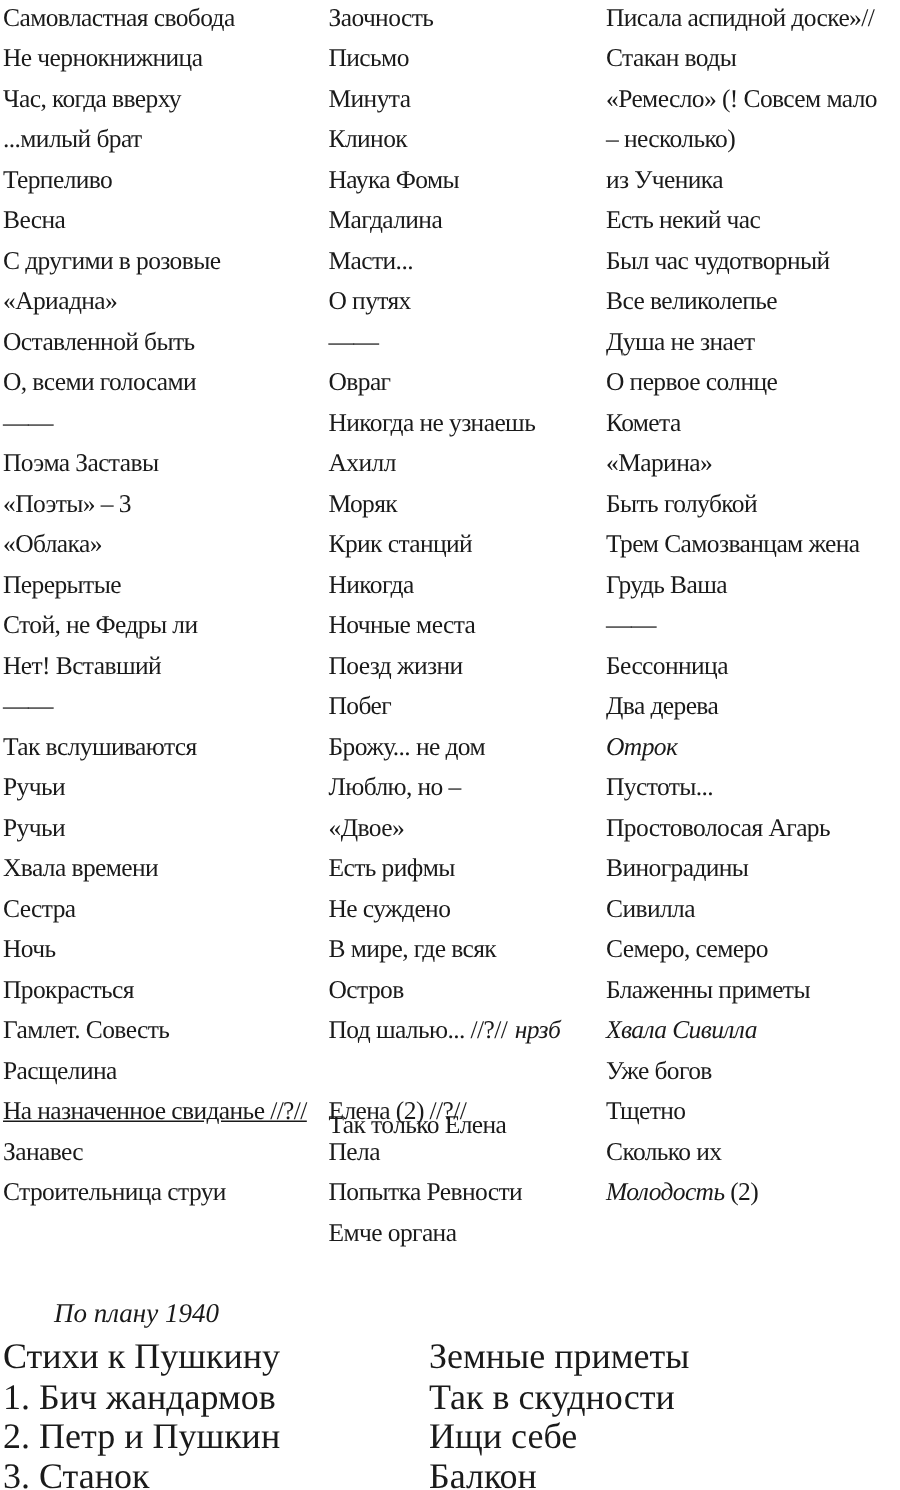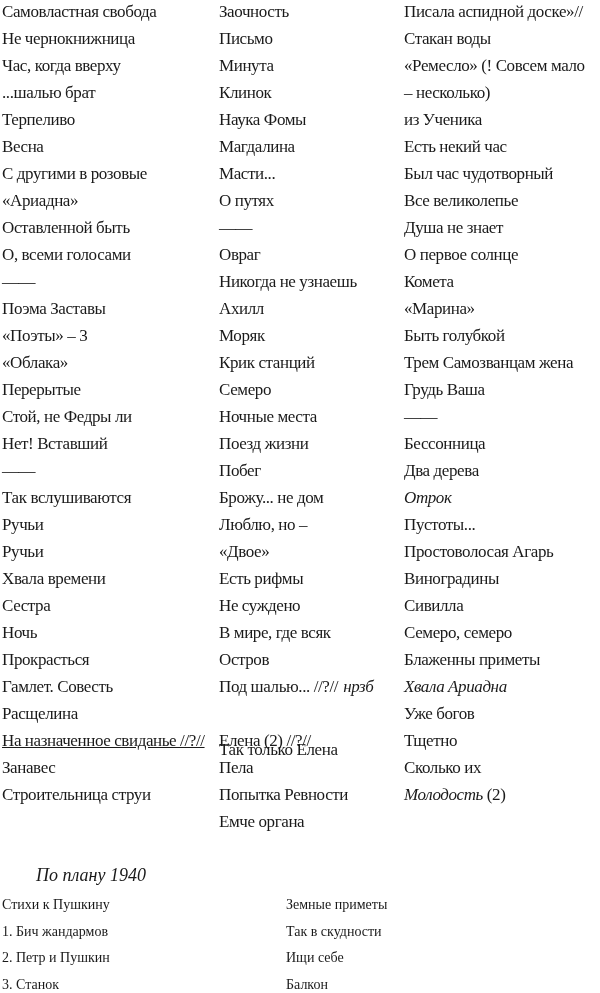--- a/index.html
+++ b/index.html
@@ -2,31 +2,31 @@
 <html><head>
 <meta charset="utf-8">
 <style>
   html, body { margin:0; padding:0; background:#ffffff; }
   body { width:600px; height:993px; position:relative; overflow:hidden;
          font-family:"Liberation Serif","DejaVu Serif",serif; color:#1a1a1a; }
   .line { position:absolute; font-size:17px; line-height:20px; white-space:nowrap;
           letter-spacing:-0.4px; }
   .it { font-style:italic; }
   .heading { position:absolute; font-size:18px; font-style:italic; white-space:nowrap; }
-  .bottom-line { position:absolute; font-size:14px; line-height:20px; white-space:nowrap; }
+  .bottom-line { position:absolute; font-size:24px; line-height:20px; white-space:nowrap; }
 </style>
 </head>
 <body>
 
 <div id="page">
     <div>
       <div class="line" style="left: 2px; top: 2px;"><span>Самовластная свобода</span></div>
       <div class="line" style="left: 2px; top: 29px;"><span>Не чернокнижница</span></div>
       <div class="line" style="left: 2px; top: 56px;"><span>Час, когда вверху</span></div>
-      <div class="line" style="left: 2px; top: 83px;"><span>...шалью брат</span></div>
+      <div class="line" style="left: 2px; top: 83px;"><span>...милый брат</span></div>
       <div class="line" style="left: 2px; top: 110px;"><span>Терпеливо</span></div>
       <div class="line" style="left: 2px; top: 137px;"><span>Весна</span></div>
       <div class="line" style="left: 2px; top: 164px;"><span>С другими в розовые</span></div>
       <div class="line" style="left: 2px; top: 191px;"><span>«Ариадна»</span></div>
       <div class="line" style="left: 2px; top: 218px;"><span>Оставленной быть</span></div>
       <div class="line" style="left: 2px; top: 245px;"><span>О, всеми голосами</span></div>
       <div class="line" style="left: 2px; top: 272px;"><span>——</span></div>
       <div class="line" style="left: 2px; top: 299px;"><span>Поэма Заставы</span></div>
       <div class="line" style="left: 2px; top: 326px;"><span>«Поэты» – 3</span></div>
       <div class="line" style="left: 2px; top: 353px;"><span>«Облака»</span></div>
@@ -55,21 +55,21 @@
       <div class="line" style="left: 219px; top: 110px;"><span>Наука Фомы</span></div>
       <div class="line" style="left: 219px; top: 137px;"><span>Магдалина</span></div>
       <div class="line" style="left: 219px; top: 164px;"><span>Масти...</span></div>
       <div class="line" style="left: 219px; top: 191px;"><span>О путях</span></div>
       <div class="line" style="left: 219px; top: 218px;"><span>——</span></div>
       <div class="line" style="left: 219px; top: 245px;"><span>Овраг</span></div>
       <div class="line" style="left: 219px; top: 272px;"><span>Никогда не узнаешь</span></div>
       <div class="line" style="left: 219px; top: 299px;"><span>Ахилл</span></div>
       <div class="line" style="left: 219px; top: 326px;"><span>Моряк</span></div>
       <div class="line" style="left: 219px; top: 353px;"><span>Крик станций</span></div>
-      <div class="line" style="left: 219px; top: 380px;"><span>Семеро</span></div>
+      <div class="line" style="left: 219px; top: 380px;"><span>Никогда</span></div>
       <div class="line" style="left: 219px; top: 407px;"><span>Ночные места</span></div>
       <div class="line" style="left: 219px; top: 434px;"><span>Поезд жизни</span></div>
       <div class="line" style="left: 219px; top: 461px;"><span>Побег</span></div>
       <div class="line" style="left: 219px; top: 488px;"><span>Брожу... не дом</span></div>
       <div class="line" style="left: 219px; top: 515px;"><span>Люблю, но –</span></div>
       <div class="line" style="left: 219px; top: 542px;"><span>«Двое»</span></div>
       <div class="line" style="left: 219px; top: 569px;"><span>Есть рифмы</span></div>
       <div class="line" style="left: 219px; top: 596px;"><span>Не суждено</span></div>
       <div class="line" style="left: 219px; top: 623px;"><span>В мире, где всяк</span></div>
       <div class="line" style="left: 219px; top: 650px;"><span>Остров</span></div>
@@ -99,21 +99,21 @@
       <div class="line" style="left: 404px; top: 407px;"><span>——</span></div>
       <div class="line" style="left: 404px; top: 434px;"><span>Бессонница</span></div>
       <div class="line" style="left: 404px; top: 461px;"><span>Два дерева</span></div>
       <div class="line" style="left: 404px; top: 488px;"><span class="it">Отрок</span></div>
       <div class="line" style="left: 404px; top: 515px;"><span>Пустоты...</span></div>
       <div class="line" style="left: 404px; top: 542px;"><span>Простоволосая Агарь</span></div>
       <div class="line" style="left: 404px; top: 569px;"><span>Виноградины</span></div>
       <div class="line" style="left: 404px; top: 596px;"><span>Сивилла</span></div>
       <div class="line" style="left: 404px; top: 623px;"><span>Семеро, семеро</span></div>
       <div class="line" style="left: 404px; top: 650px;"><span>Блаженны приметы</span></div>
-      <div class="line" style="left: 404px; top: 677px;"><span class="it">Хвала Ариадна</span></div>
+      <div class="line" style="left: 404px; top: 677px;"><span class="it">Хвала Сивилла</span></div>
       <div class="line" style="left: 404px; top: 704px;"><span>Уже богов</span></div>
       <div class="line" style="left: 404px; top: 731px;"><span>Тщетно</span></div>
       <div class="line" style="left: 404px; top: 758px;"><span>Сколько их</span></div>
       <div class="line" style="left: 404px; top: 785px;"><span class="it">Молодость</span><span> (2)</span></div>
     </div>
   </div>
 
 <div class="heading" style="left:36px; top:865px;font-style:italic;">По плану 1940</div>
 
 <div>

